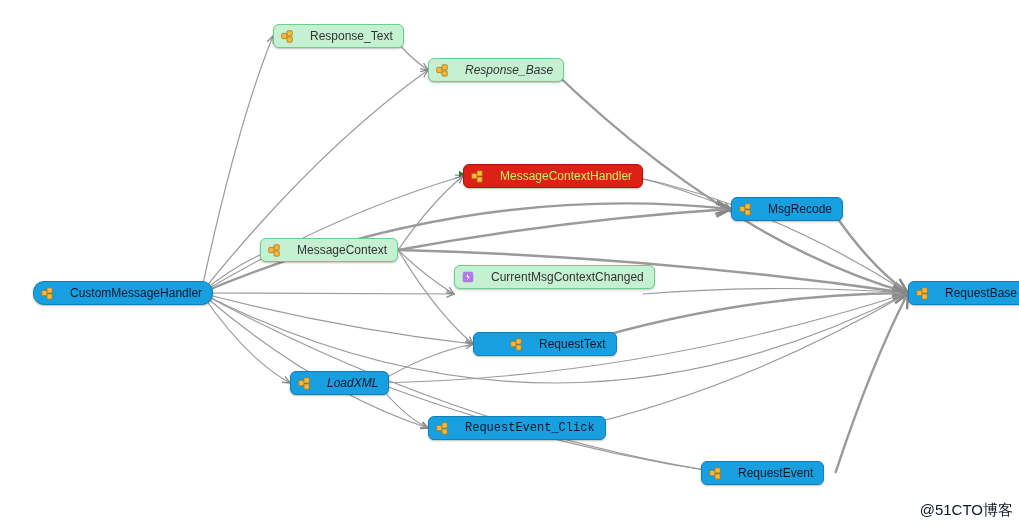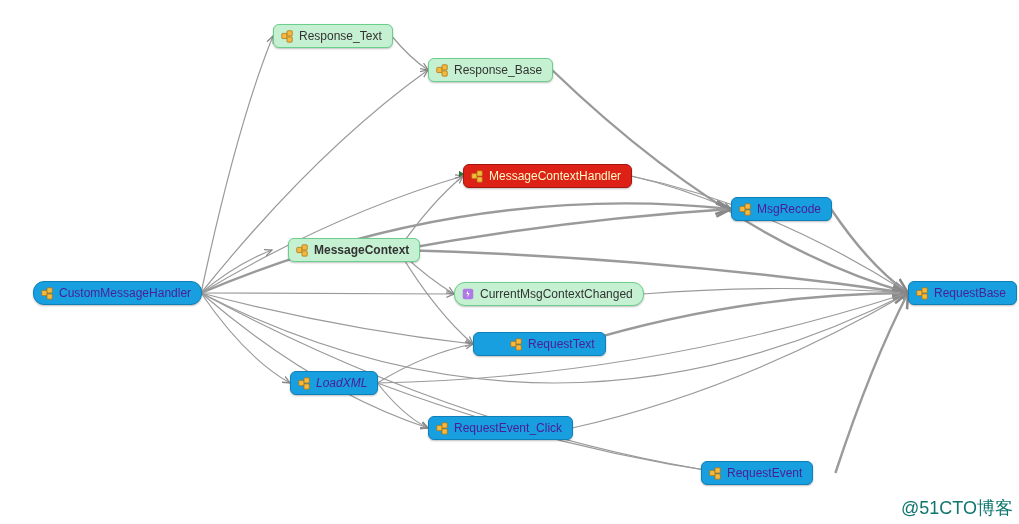--- a/index.html
+++ b/index.html
@@ -18,39 +18,39 @@
     top: 0; left: 0;
     width: 1019px; height: 524px;
     pointer-events: none;
   }
   .node {
     position: absolute;
     border-radius: 6px;
     padding: 4px 10px 4px 6px;
     display: flex;
     align-items: center;
-    gap: 5px;
+    gap: 16px;
     white-space: nowrap;
     box-shadow: 0 1px 2px rgba(0,0,0,.25);
     text-align: right;
   }
-  .node.blue   { background: #179fe0; color: #4c1d95; border: 1px solid #0f7fb8; }
+  .node.blue   { background: #179fe0; color: #0f172a; border: 1px solid #0f7fb8; }
   .node.green  { background: #c5f1d2; color: #333; border: 1px solid #6bcf8c; }
-  .node.red    { background: #de2116; color: #fef9c3; border: 1px solid #a3150e; }
+  .node.red    { background: #de2116; color: #bef264; border: 1px solid #a3150e; }
   .ic {
     width: 14px; height: 14px;
     display: inline-flex;
     align-items: center; justify-content: center;
   }
   .ic svg { width: 14px; height: 14px; }
   .watermark {
     position: absolute;
     right: 6px; bottom: 4px;
-    color: #0f766e;
-    font-size: 18px;
+    color: #0f172a;
+    font-size: 15px;
   }
 </style>
 </head>
 <body>
 
 <svg class="edges">
   <defs>
     <marker id="arrow" viewBox="0 0 10 10" refX="9" refY="5" markerWidth="7" markerHeight="7" orient="auto-start-reverse">
       <path d="M 0 1 L 9 5 L 0 9" fill="none" stroke="#888" stroke-width="1.5"></path>
     </marker>
@@ -107,21 +107,21 @@
     <div class="node green" style="left: 273px; top: 24px;">
       <span class="ic">
         <svg viewBox="0 0 16 16">
           <rect x="2" y="5" width="6" height="6" rx="1" fill="#f5b940" stroke="#a76f0a" stroke-width=".8"></rect>
           <rect x="8" y="2" width="6" height="6" rx="1" fill="#f5b940" stroke="#a76f0a" stroke-width=".8"></rect>
           <rect x="8" y="9" width="6" height="6" rx="1" fill="#f5b940" stroke="#a76f0a" stroke-width=".8"></rect>
         </svg>
       </span>
       <span>Response_Text</span>
     </div>
-    <div class="node green" style="left: 428px; top: 58px;">
+    <div class="node green" style="left: 428px; top: 58px; font-style: italic;">
       <span class="ic">
         <svg viewBox="0 0 16 16">
           <rect x="2" y="5" width="6" height="6" rx="1" fill="#f5b940" stroke="#a76f0a" stroke-width=".8"></rect>
           <rect x="8" y="2" width="6" height="6" rx="1" fill="#f5b940" stroke="#a76f0a" stroke-width=".8"></rect>
           <rect x="8" y="9" width="6" height="6" rx="1" fill="#f5b940" stroke="#a76f0a" stroke-width=".8"></rect>
         </svg>
       </span>
       <span>Response_Base</span>
     </div>
     <div class="node red" style="left: 463px; top: 164px;">
@@ -137,31 +137,31 @@
     <div class="node blue" style="left: 731px; top: 197px;">
       <span class="ic">
         <svg viewBox="0 0 16 16">
           <rect x="2" y="5" width="6" height="6" rx="1" fill="#f5b940" stroke="#a76f0a" stroke-width=".8"></rect>
           <rect x="8" y="2" width="6" height="6" rx="1" fill="#f5b940" stroke="#a76f0a" stroke-width=".8"></rect>
           <rect x="8" y="9" width="6" height="6" rx="1" fill="#f5b940" stroke="#a76f0a" stroke-width=".8"></rect>
         </svg>
       </span>
       <span>MsgRecode</span>
     </div>
-    <div class="node green" style="left: 288px; top: 238px; font-weight: bold;">
+    <div class="node green" style="left: 260px; top: 238px;">
       <span class="ic">
         <svg viewBox="0 0 16 16">
           <rect x="2" y="5" width="6" height="6" rx="1" fill="#f5b940" stroke="#a76f0a" stroke-width=".8"></rect>
           <rect x="8" y="2" width="6" height="6" rx="1" fill="#f5b940" stroke="#a76f0a" stroke-width=".8"></rect>
           <rect x="8" y="9" width="6" height="6" rx="1" fill="#f5b940" stroke="#a76f0a" stroke-width=".8"></rect>
         </svg>
       </span>
       <span>MessageContext</span>
     </div>
-    <div class="node green" style="left: 454px; top: 282px; border-radius: 11px;">
+    <div class="node green" style="left: 454px; top: 265px;">
       <span class="ic">
         <svg viewBox="0 0 16 16">
           <rect x="2" y="2" width="12" height="12" rx="2" fill="#b07ae6"></rect>
           <path d="M8 4 L6 8 H8 L7 12 L10 7 H8 Z" fill="#fff"></path>
         </svg>
       </span>
       <span>CurrentMsgContextChanged</span>
     </div>
     <div class="node blue" style="left: 908px; top: 281px; border-radius: 6px;">
       <span class="ic">
@@ -186,21 +186,21 @@
     <div class="node blue" style="left: 290px; top: 371px; font-style: italic;">
       <span class="ic">
         <svg viewBox="0 0 16 16">
           <rect x="2" y="5" width="6" height="6" rx="1" fill="#f5b940" stroke="#a76f0a" stroke-width=".8"></rect>
           <rect x="8" y="2" width="6" height="6" rx="1" fill="#f5b940" stroke="#a76f0a" stroke-width=".8"></rect>
           <rect x="8" y="9" width="6" height="6" rx="1" fill="#f5b940" stroke="#a76f0a" stroke-width=".8"></rect>
         </svg>
       </span>
       <span>LoadXML</span>
     </div>
-    <div class="node blue" style="left: 428px; top: 416px;">
+    <div class="node blue" style="left: 428px; top: 416px; font-family: Liberation Mono, monospace;">
       <span class="ic">
         <svg viewBox="0 0 16 16">
           <rect x="2" y="5" width="6" height="6" rx="1" fill="#f5b940" stroke="#a76f0a" stroke-width=".8"></rect>
           <rect x="8" y="2" width="6" height="6" rx="1" fill="#f5b940" stroke="#a76f0a" stroke-width=".8"></rect>
           <rect x="8" y="9" width="6" height="6" rx="1" fill="#f5b940" stroke="#a76f0a" stroke-width=".8"></rect>
         </svg>
       </span>
       <span>RequestEvent_Click</span>
     </div>
     <div class="node blue" style="left: 701px; top: 461px;">

